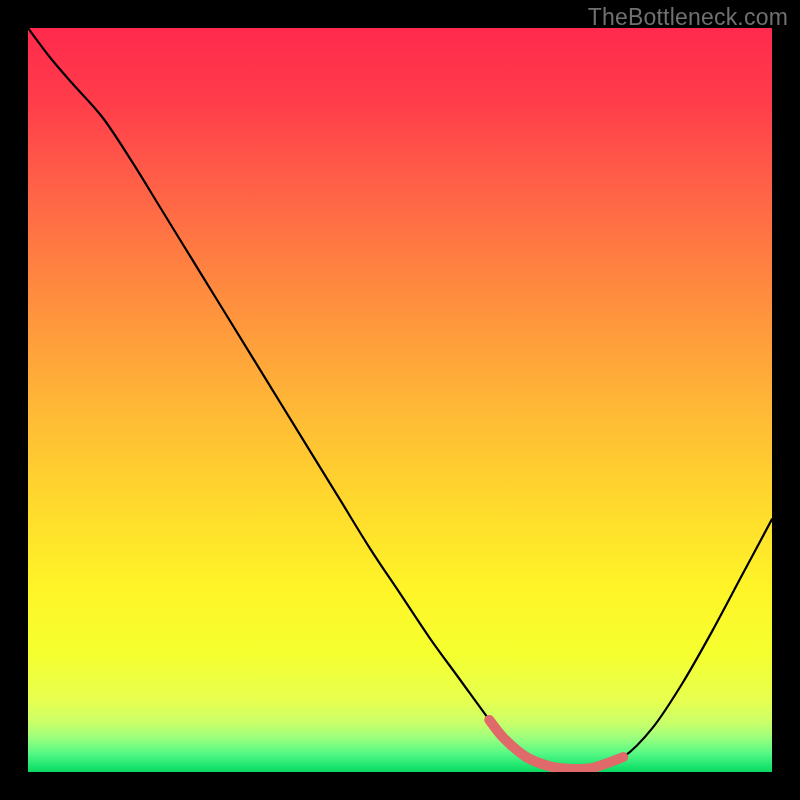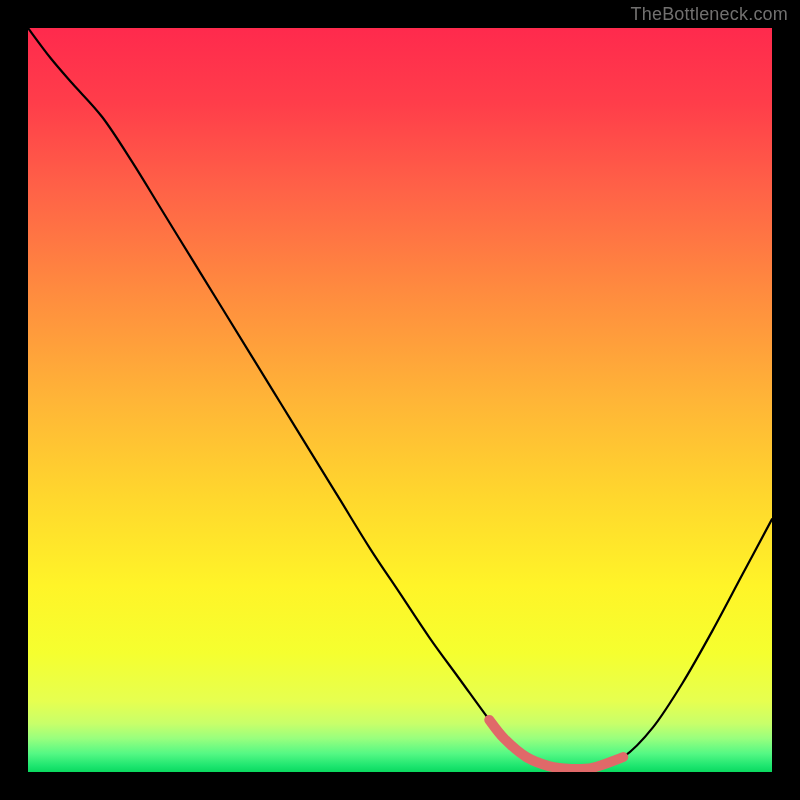--- a/index.html
+++ b/index.html
@@ -21,21 +21,21 @@
     left: 28px;
     top: 28px;
     width: 744px;
     height: 744px;
   }
   .watermark {
     position: absolute;
     top: 4px;
     right: 12px;
     font-family: Arial, Helvetica, sans-serif;
-    font-size: 18px;
+    font-size: 23px;
     font-weight: 500;
     color: #71706f;
     letter-spacing: 0.2px;
     z-index: 5;
   }
   svg {
     display: block;
   }
 </style>
 </head>

